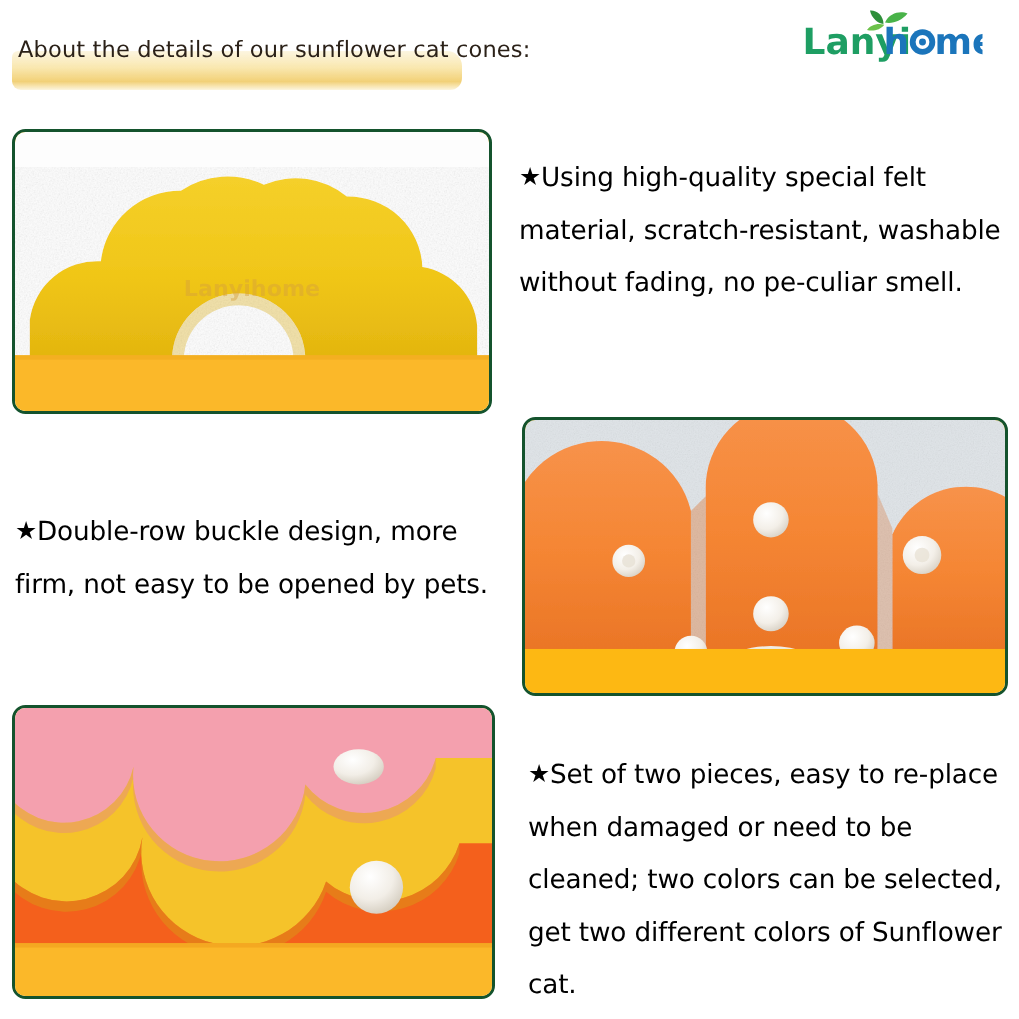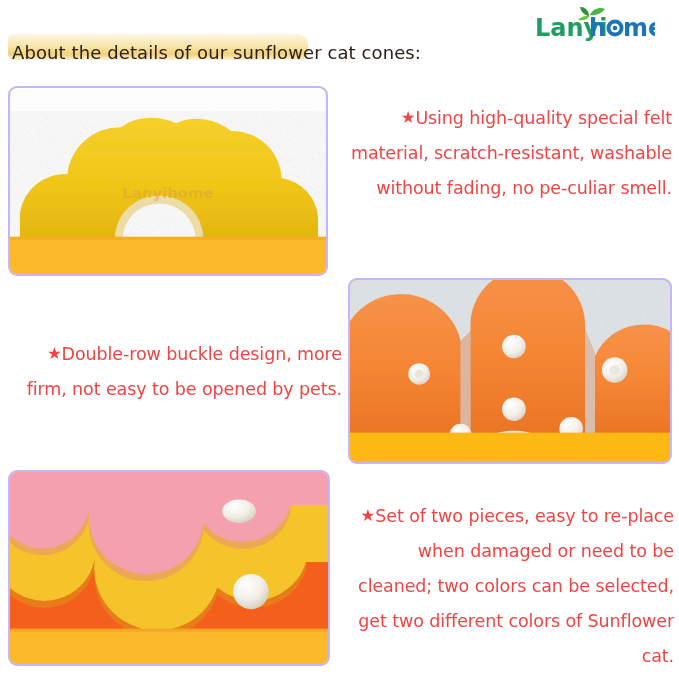--- a/index.html
+++ b/index.html
@@ -49,42 +49,41 @@
         rgba(241,206,112,0.95) 78%,
         rgba(247,226,160,0.35) 100%);
     border-radius: 4px 10px 8px 6px;
     filter: blur(0.4px);
   }
 
   #page-title {
     position: relative;
     z-index: 2;
     font-family: "DejaVu Sans", sans-serif;
-    font-size: 18px;
+    font-size: 15px;
     letter-spacing: 0.1px;
     color: #2b2118;
     white-space: nowrap;
     line-height: 30px;
-    margin-top: 20px;
   }
 
   
   #logo {
     position: absolute;
     right: 24px;
     top: 6px;
     width: 120px;
     height: 38px;
   }
   #logo svg { display: block; }
 
   
   .photo {
     position: absolute;
-    border: 2px solid #c4b5fd;
+    border: 2px solid #14532d;
     border-radius: 9px;
     overflow: hidden;
     background: #eab308;
     box-sizing: border-box;
   }
   .photo-inner {
     position: absolute;
     inset: 0;
     overflow: hidden;
   }
@@ -93,23 +92,22 @@
   #photo-1 { left: 8px;   top: 86px;  width: 320px; height: 190px; }
   #photo-2 { left: 348px; top: 278px; width: 324px; height: 186px; }
   #photo-3 { left: 8px;   top: 470px; width: 322px; height: 196px; }
 
   
   .bullet {
     position: absolute;
     font-family: "DejaVu Sans", sans-serif;
     font-size: 17.5px;
     line-height: 35px;
-    color: #ef4444;
+    color: #000000;
     letter-spacing: -0.1px;
-    text-align: right;
   }
   #text-1 { left: 346px; top: 100px; width: 326px; }
   #text-2 { left: 10px;  top: 336px; width: 332px; }
   #text-3 { left: 352px; top: 498px; width: 322px; }
 
   .star {
     font-size: 16.5px;
     line-height: 35px;
     vertical-align: 1px;
   }

